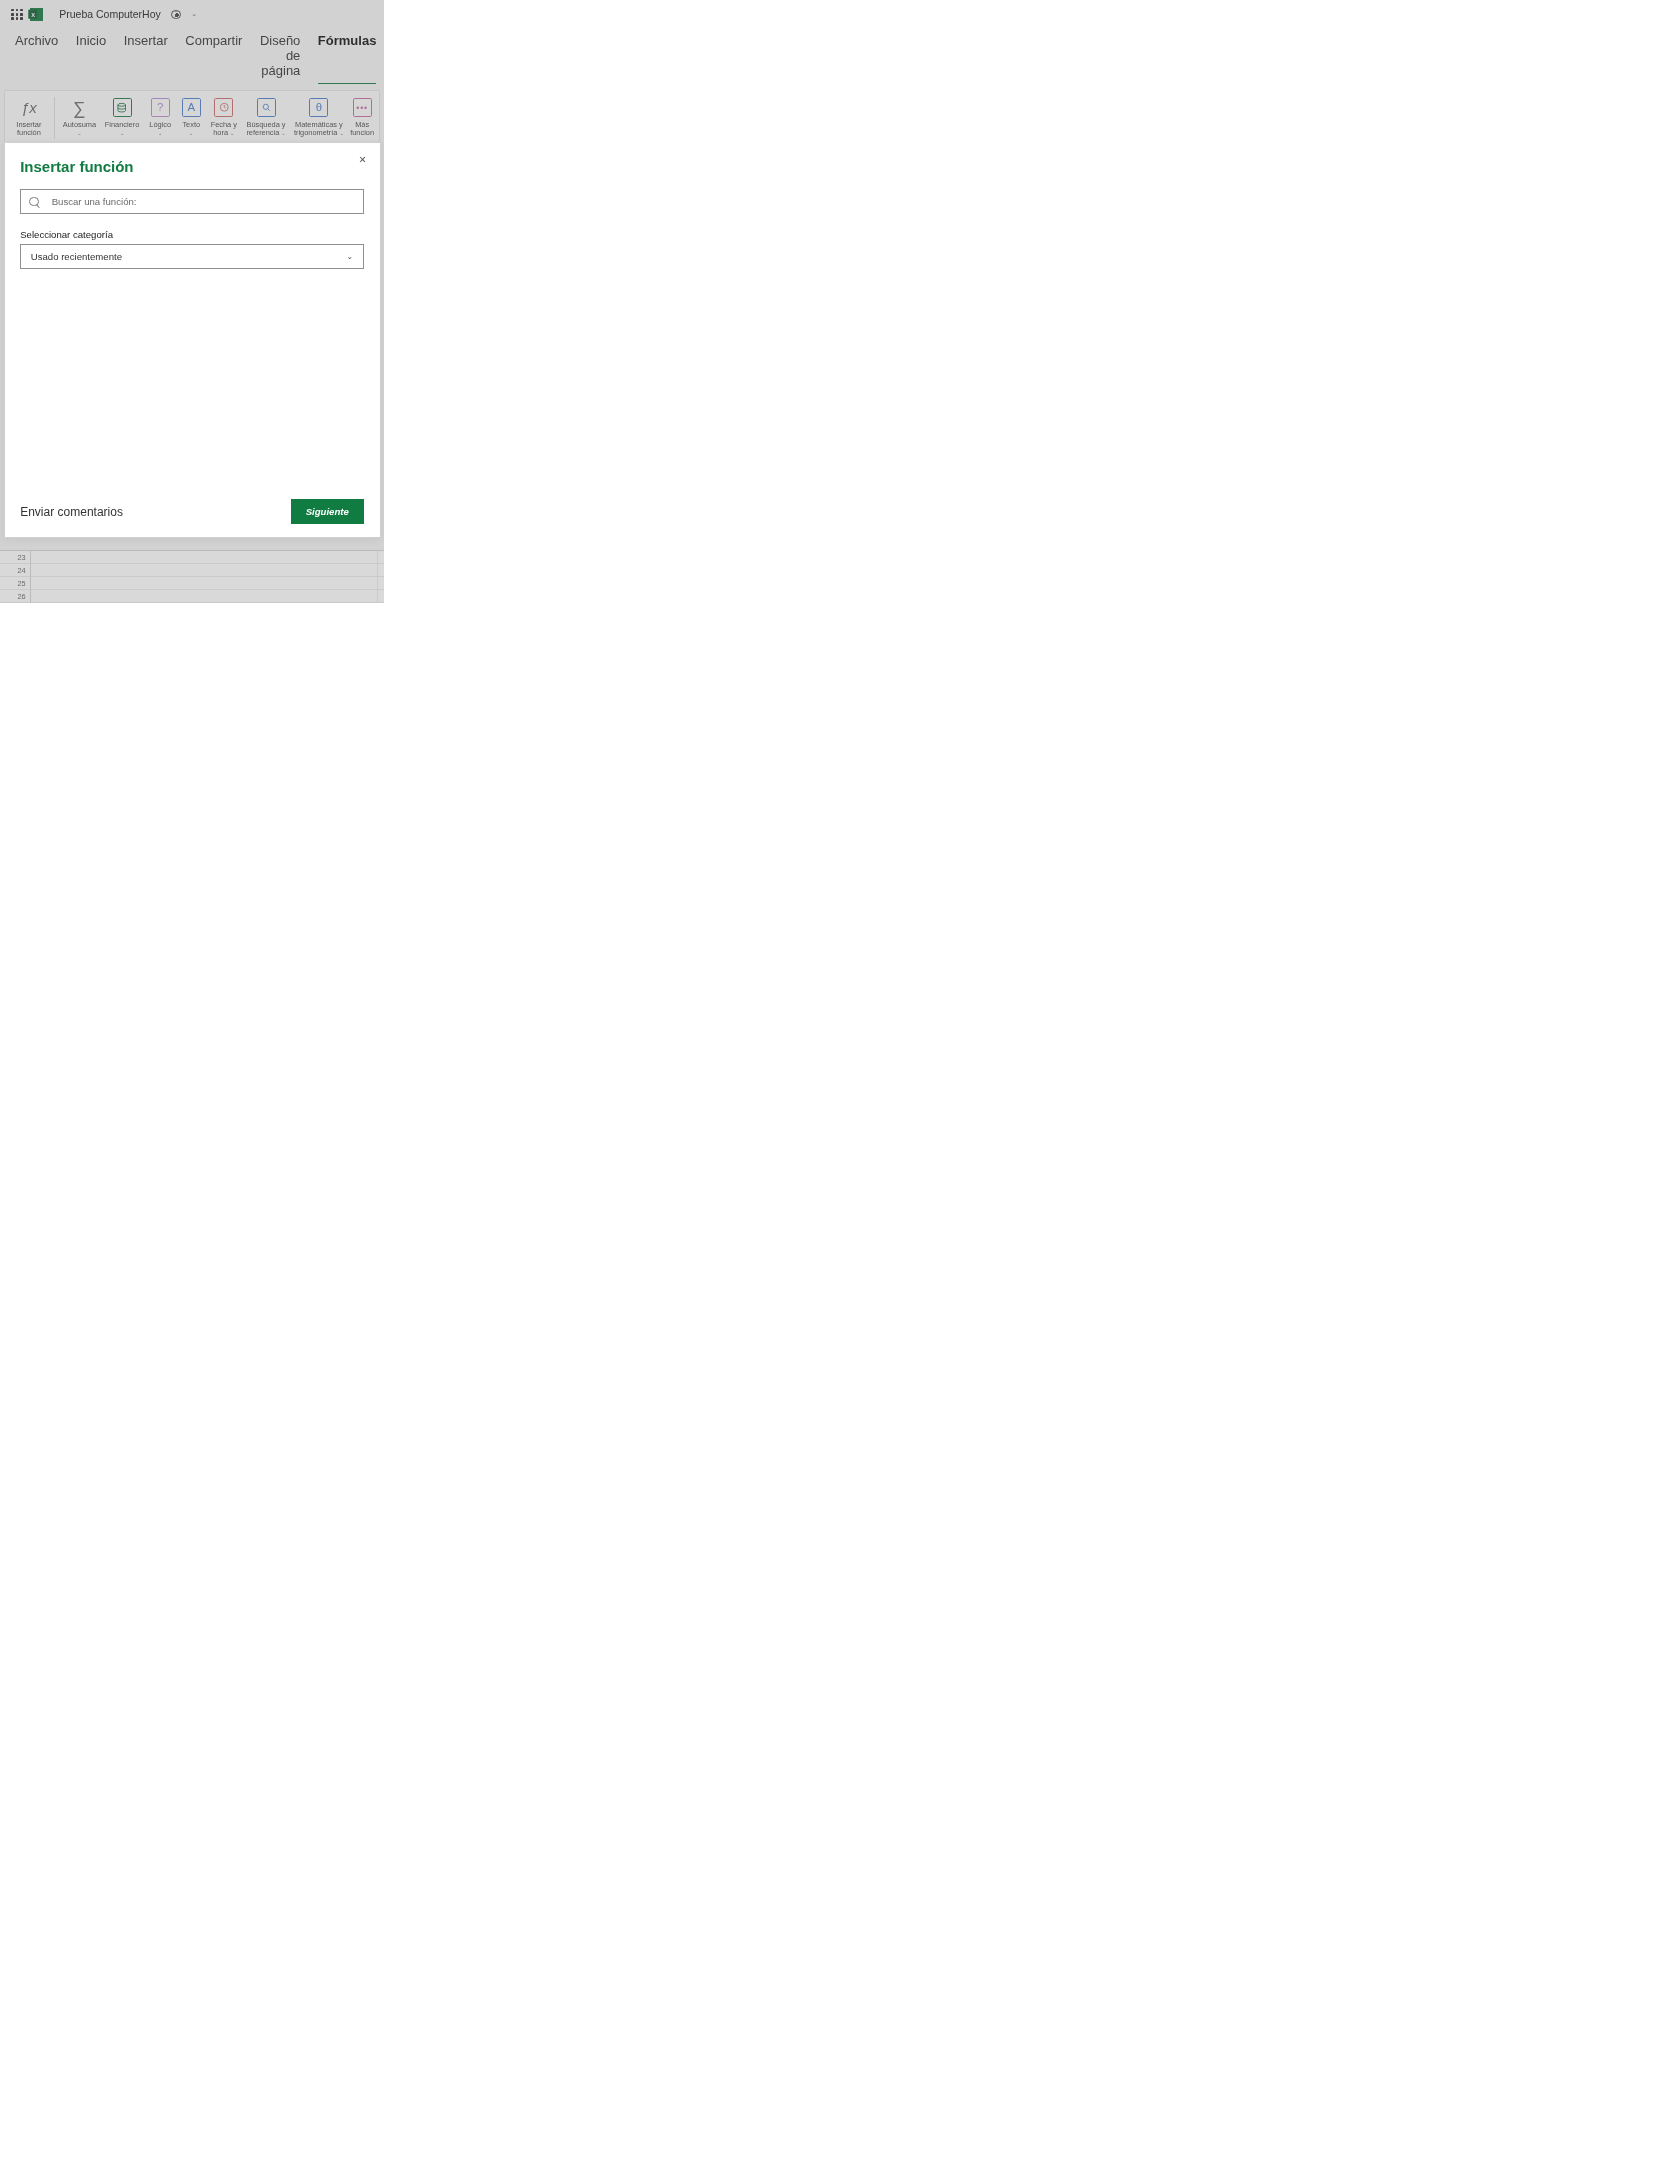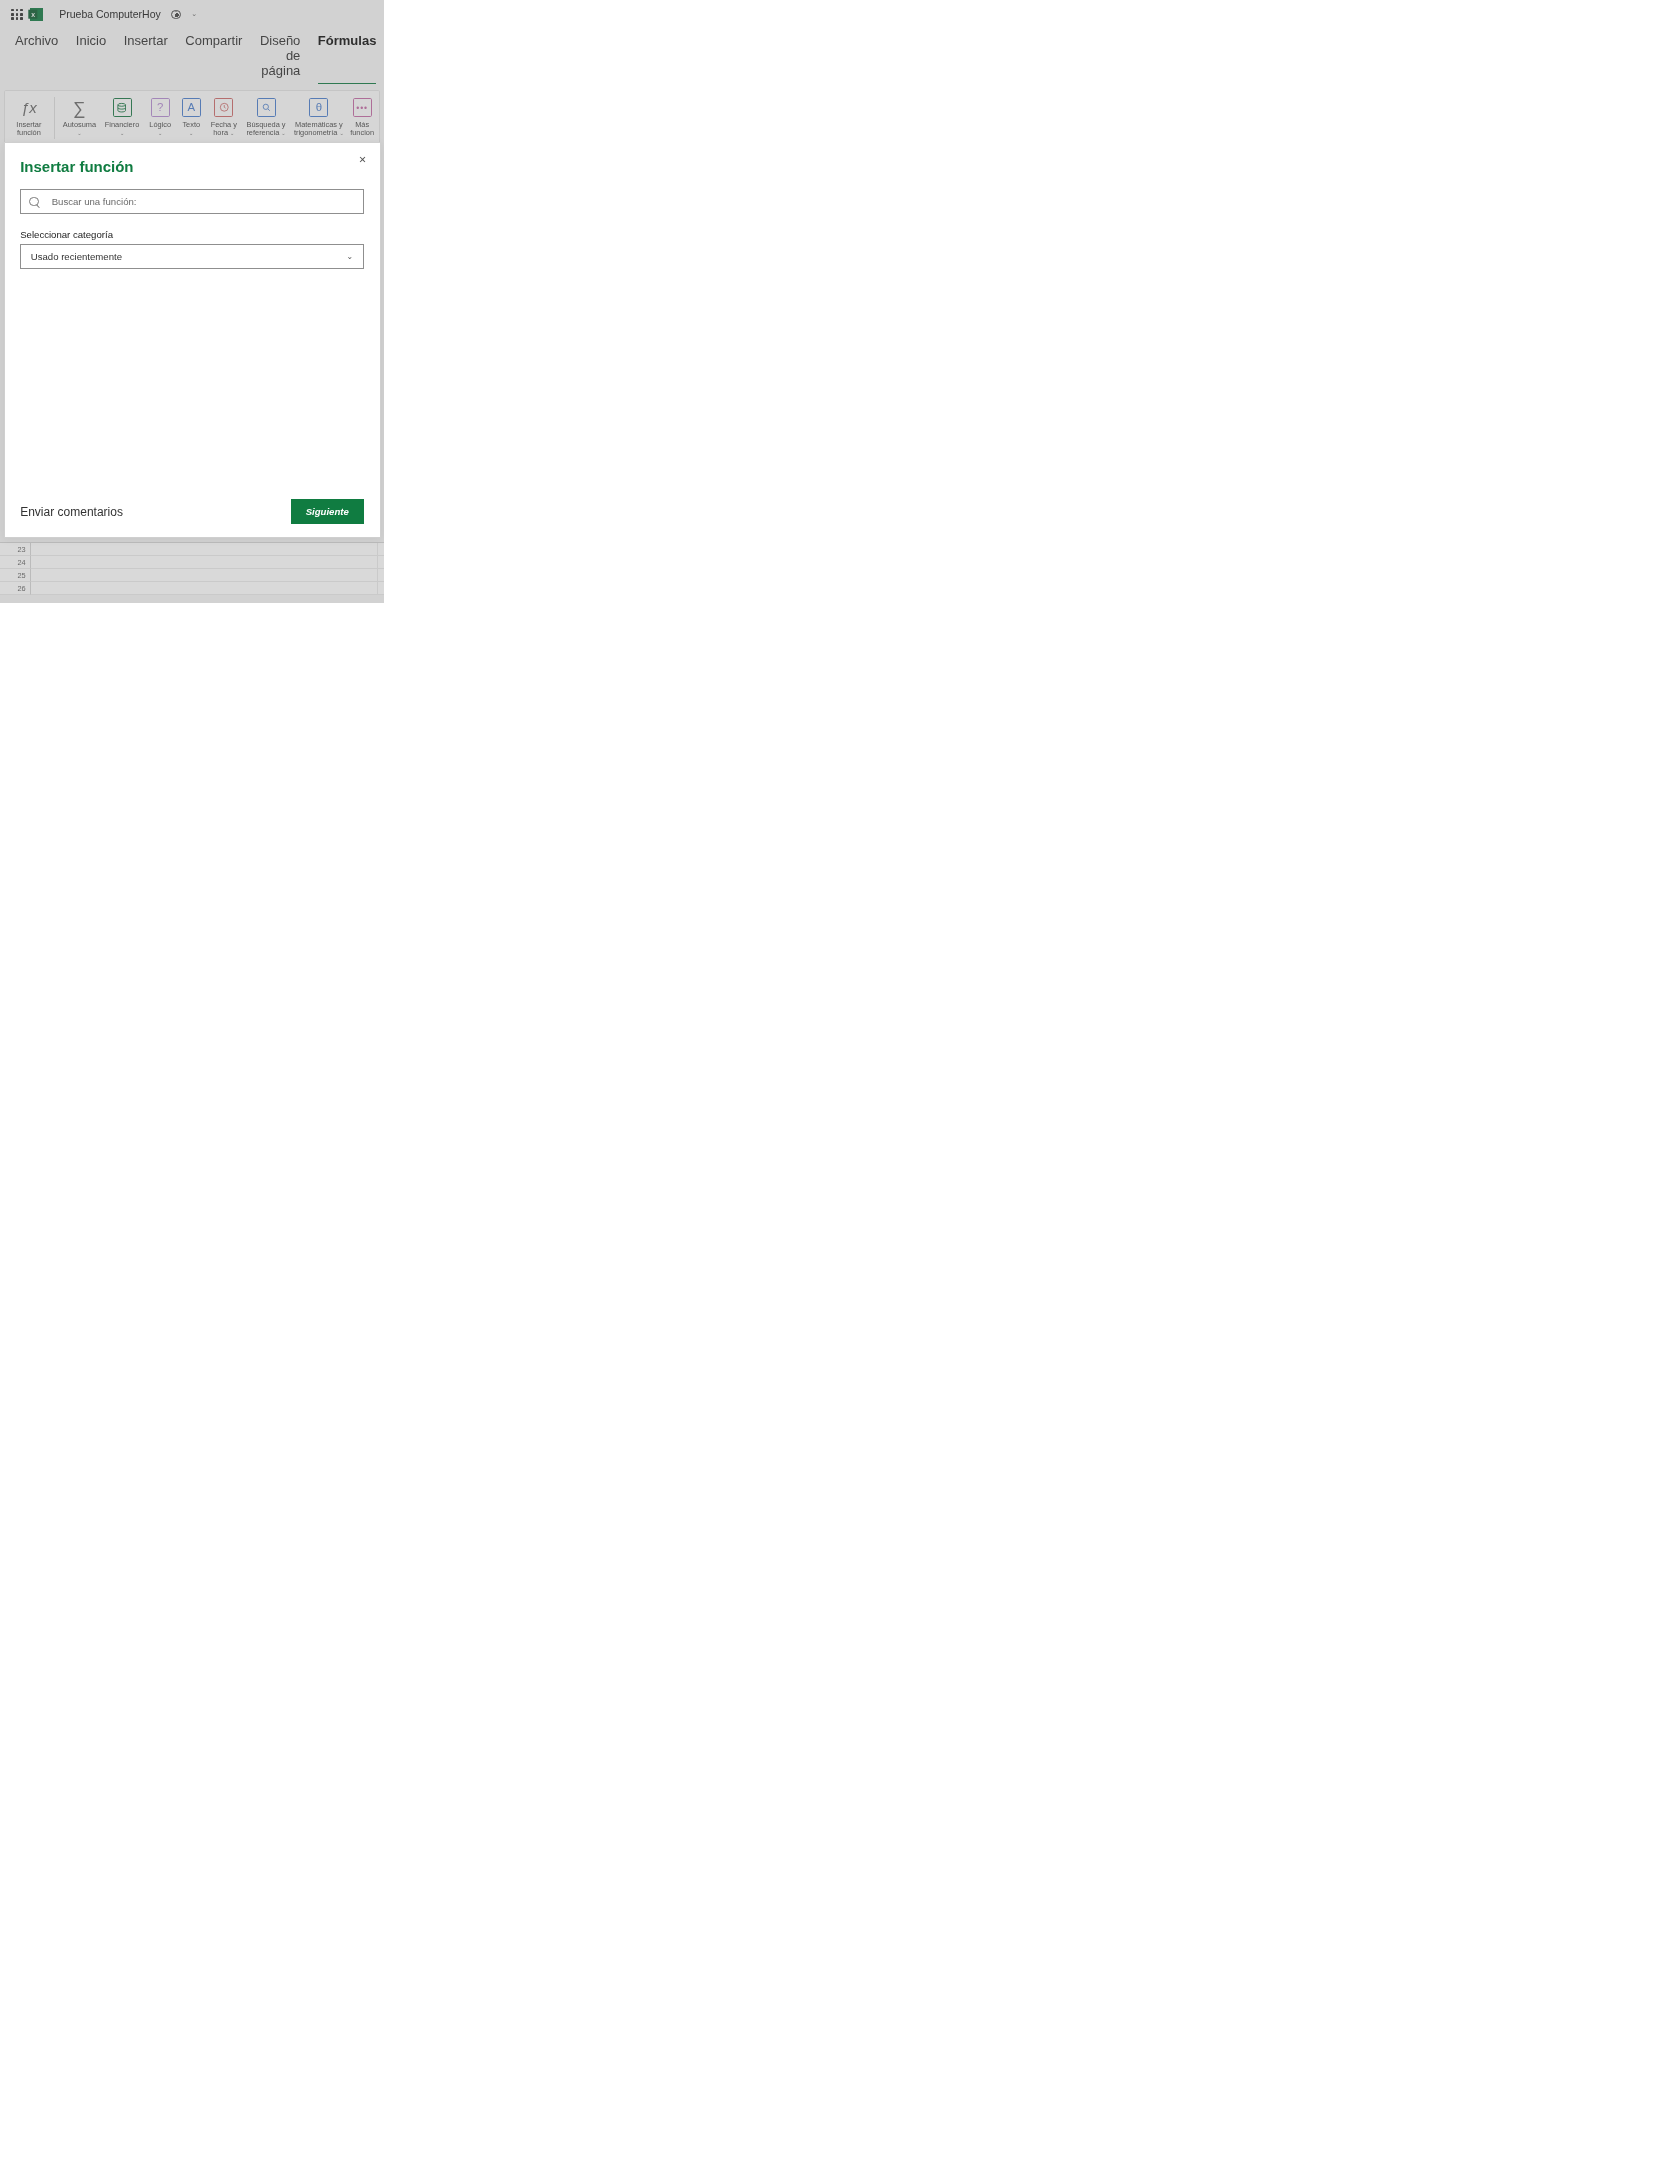--- a/index.html
+++ b/index.html
@@ -62,21 +62,21 @@
   .rbtn .chv { font-size: 5.2px; color: #666; }
   .ribbon-cap { text-align: center; color: #8a8a8a; font-size: 6.5px; margin-top: 3.5px; }
 
   
   .dim {
     position: absolute; inset: 0; background: rgba(120,120,120,0.28);
   }
 
   
   .sheet-rows {
-    position: absolute; left: 0; bottom: 8px; right: 0; background: #fff;
+    position: absolute; left: 0; bottom: 0; right: 0; background: #fff;
     border-top: 0.4px solid #d6d6d6;
   }
   .sheet-rows .sr {
     display: flex; height: 13px;
   }
   .sheet-rows .rn {
     width: 31px; text-align: right; padding-right: 4.4px; color: #666; font-size: 7.4px;
     border-right: 0.4px solid #d6d6d6; border-bottom: 0.4px solid #eaeaea; line-height: 13px;
   }
   .sheet-rows .cells { flex: 1; border-bottom: 0.4px solid #eaeaea; position: relative; }

